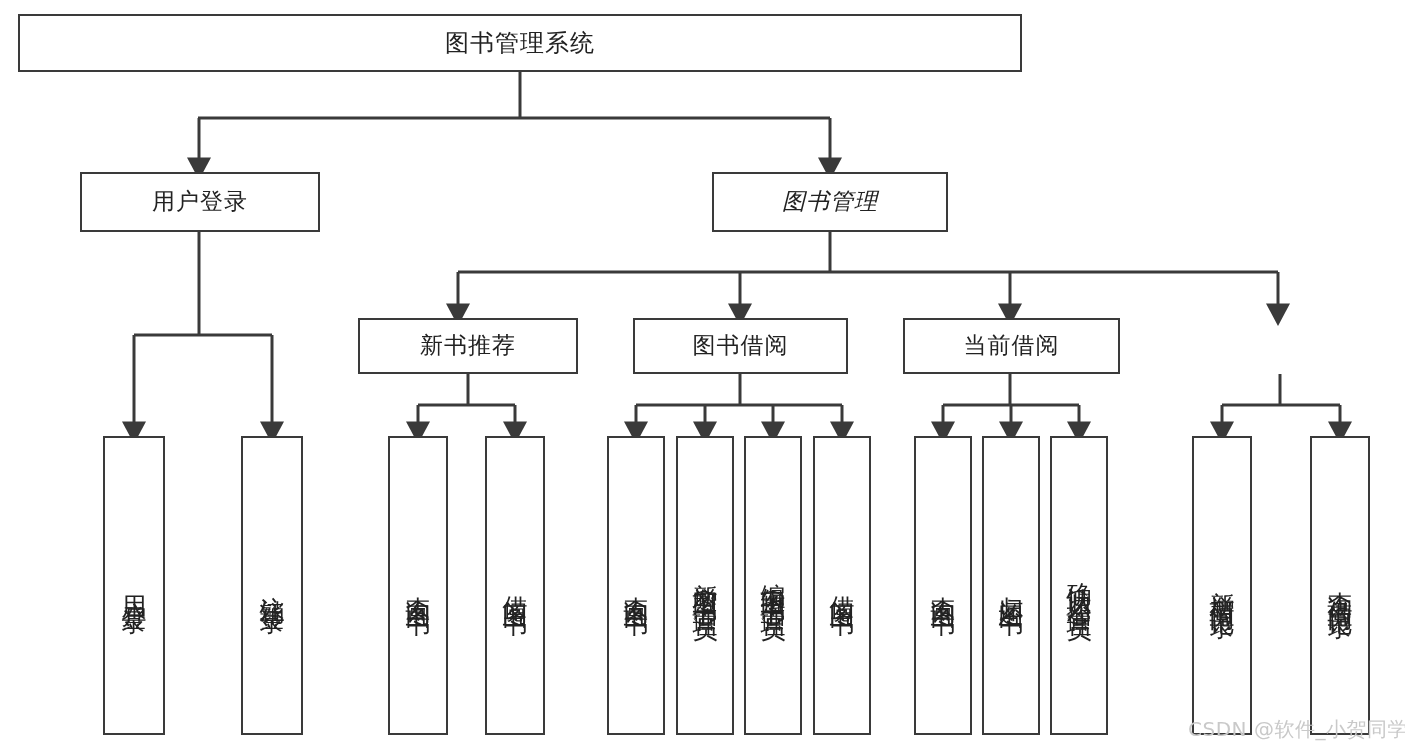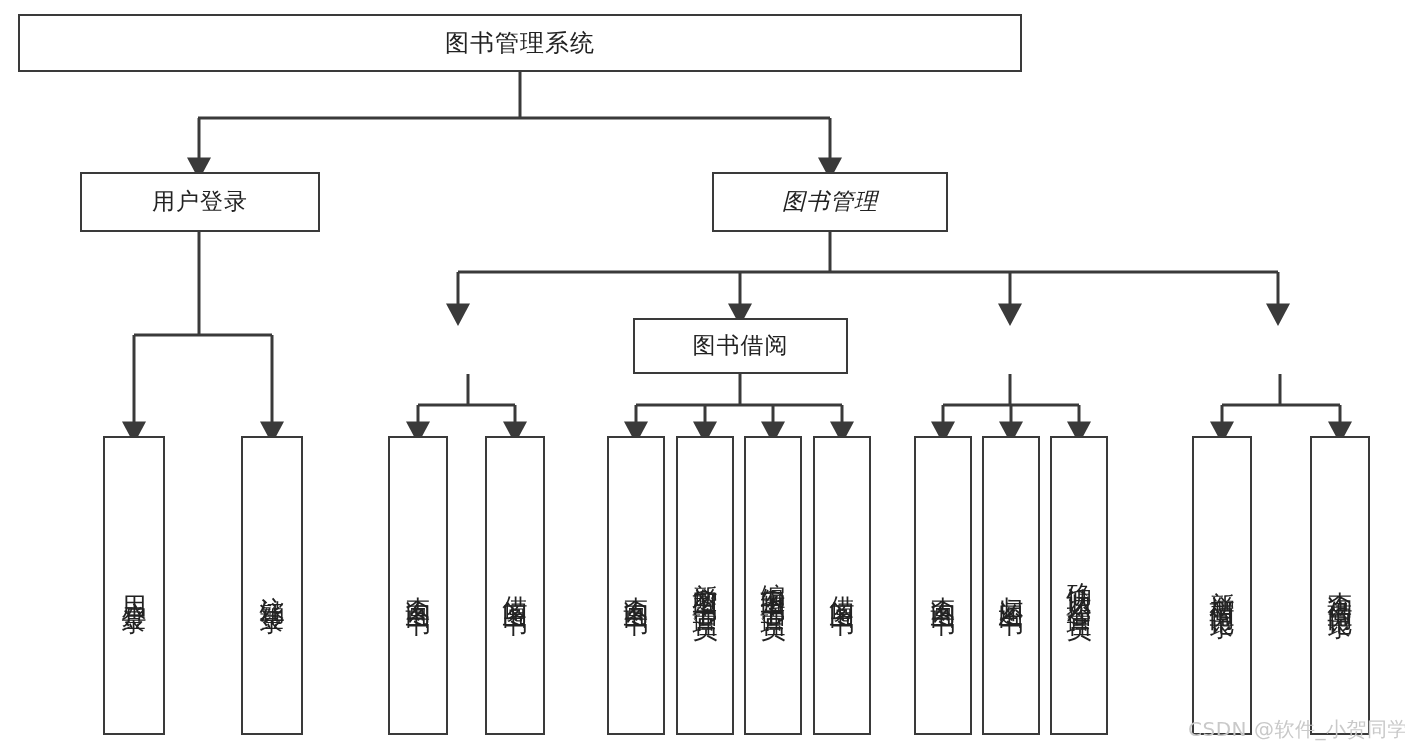--- a/index.html
+++ b/index.html
@@ -144,23 +144,29 @@
     <span class="node-label">图书管理系统</span>
   </div>
 
   <div class="node horiz" style="left: 80px; top: 172px; width: 240px; height: 60px;">
     <span class="node-label">用户登录</span>
   </div>
   <div class="node horiz" style="left: 712px; top: 172px; width: 236px; height: 60px; font-style: italic;">
     <span class="node-label">图书管理</span>
   </div>
 
+  <div class="node horiz" style="left: 358px; top: 318px; width: 220px; height: 56px;">
+    <span class="node-label">新书推荐</span>
+  </div>
   <div class="node horiz" style="left: 633px; top: 318px; width: 215px; height: 56px;">
     <span class="node-label">图书借阅</span>
   </div>
+  <div class="node horiz" style="left: 903px; top: 318px; width: 217px; height: 56px;">
+    <span class="node-label">当前借阅</span>
+  </div>
 
   <div class="node vert" style="left: 103px; top: 436px; width: 62px; height: 299px;">
     <span class="node-label">用户登录</span>
   </div>
   <div class="node vert" style="left: 241px; top: 436px; width: 62px; height: 299px;">
     <span class="node-label">注销登录</span>
   </div>
   <div class="node vert" style="left: 388px; top: 436px; width: 60px; height: 299px;">
     <span class="node-label">查询图书</span>
   </div>

